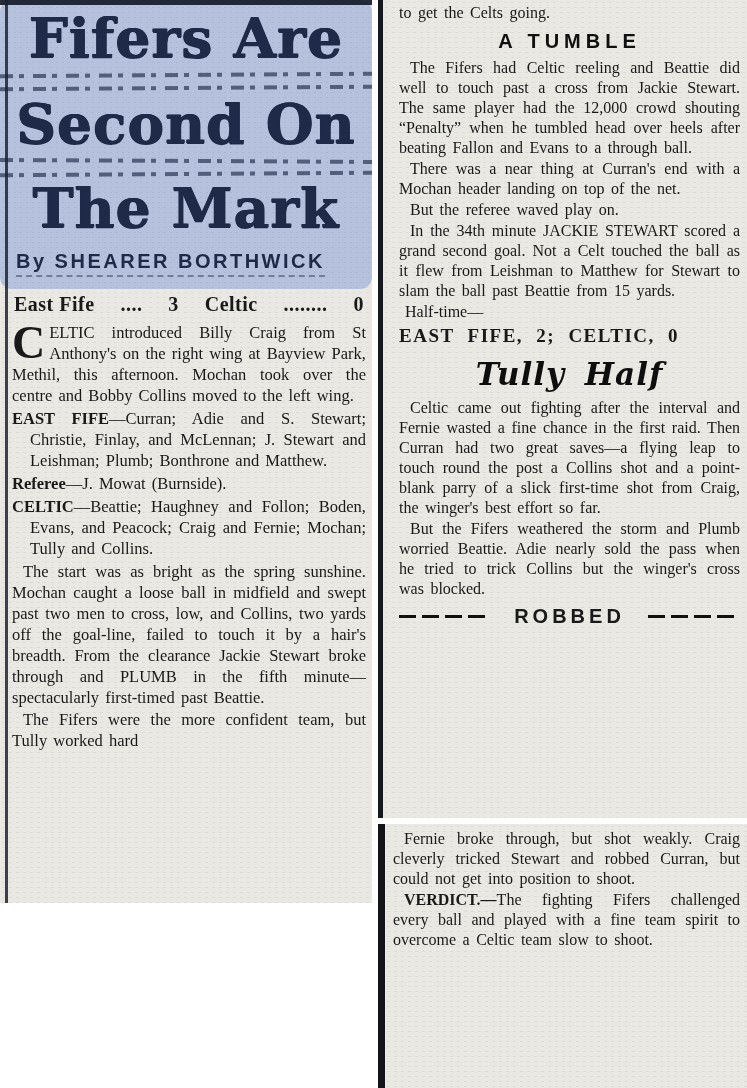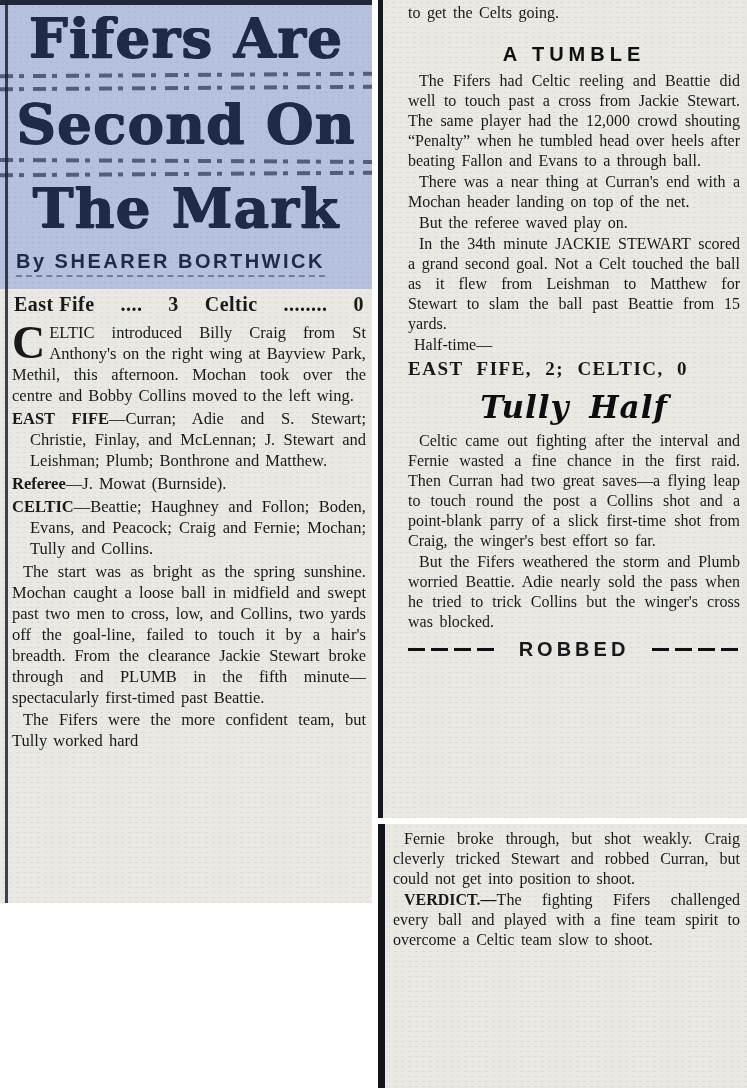--- a/index.html
+++ b/index.html
@@ -7,21 +7,21 @@
           font-family:"Liberation Serif",serif;color:#191919;}
 
   
   .col-left{position:absolute;left:0;top:0;width:372px;height:903px;background:#e9e8e3;
             background-image:radial-gradient(rgba(20,20,25,.06) 1px,transparent 1.2px);
             background-size:7px 5px;overflow:hidden;}
   .top-bar{position:absolute;left:0;top:0;width:372px;height:5px;background:#161b29;opacity:.92;}
   .v-rule{position:absolute;left:5px;top:0;width:3px;height:100%;background:#1d2232;opacity:.85;}
   .highlight{position:absolute;left:0;top:0;width:372px;height:289px;background:#b5c1dd;
              background-image:radial-gradient(rgba(30,42,71,.07) 1px,transparent 1.2px);
-             background-size:6px 5px;}
+             background-size:6px 5px;border-radius:12px;}
   .hl-line{position:absolute;left:0;width:100%;text-align:center;
            font-family:"DejaVu Serif",serif;font-weight:700;font-size:55px;line-height:64px;
            color:#1e2a47;letter-spacing:1px;
            text-shadow:0.6px 0 #1e2a47,-0.6px 0 #1e2a47,0 0.5px #1e2a47;}
   .hl-1{top:6px;} .hl-2{top:92px;} .hl-3{top:176px;}
   .smudge{position:absolute;left:0;right:0;height:4px;opacity:.72;transform:rotate(-.35deg);
           background:repeating-linear-gradient(90deg,#2c3856 0 13px,transparent 13px 19px,
                      #2c3856 19px 24px,transparent 24px 33px);}
   .sm-1{top:73px;} .sm-2{top:86px;} .sm-3{top:159px;transform:rotate(.3deg);} .sm-4{top:172px;}
   .byline{position:absolute;top:250px;left:16px;font-family:"Liberation Sans",sans-serif;
@@ -36,24 +36,24 @@
   .noind{text-indent:0;}
   .dropcap{float:left;font-size:46px;line-height:37px;font-weight:700;padding:2px 4px 0 0;}
   .team{padding-left:18px;text-indent:-18px;text-align:justify;font-size:16.5px;
         line-height:21px;margin:2px 0;word-spacing:2px;}
   .b{font-weight:700;}
 
   
   .col-ra{position:absolute;left:378px;top:0;width:369px;height:818px;background:#e9e8e3;
           background-image:radial-gradient(rgba(20,20,25,.06) 1px,transparent 1.2px);
           background-size:7px 5px;border-left:5px solid #15181f;box-sizing:border-box;
-          padding:2px 7px 0 25px;overflow:hidden;}
+          padding:2px 7px 0 16px;overflow:hidden;}
   .col-ra .g,.col-rb .g{font-size:16px;line-height:20px;word-spacing:2.5px;}
   .h-tumble{text-align:center;font-family:"Liberation Sans",sans-serif;font-weight:700;
-            font-size:20px;letter-spacing:5px;margin:20px 0 5px;color:#101010;}
+            font-size:20px;letter-spacing:5px;margin:7px 0 5px;color:#101010;}
   .half-score{text-align:left;font-weight:700;font-size:19px;letter-spacing:1.5px;
               word-spacing:7px;margin:3px 0;}
   .h-second{text-align:center;font-family:"DejaVu Serif",serif;font-style:italic;
             font-weight:700;font-size:31px;letter-spacing:1px;word-spacing:8px;
             margin:9px 0 6px;color:#0e0e0e;}
   .h-robbed{display:flex;align-items:center;gap:23px;margin:6px 0 0;}
   .h-robbed .label{font-weight:700;font-size:20px;letter-spacing:4px;
                    font-family:"Liberation Sans",sans-serif;}
   .dashline{flex:1;height:3px;background:repeating-linear-gradient(90deg,#101010 0 17px,
             transparent 17px 23px);}

